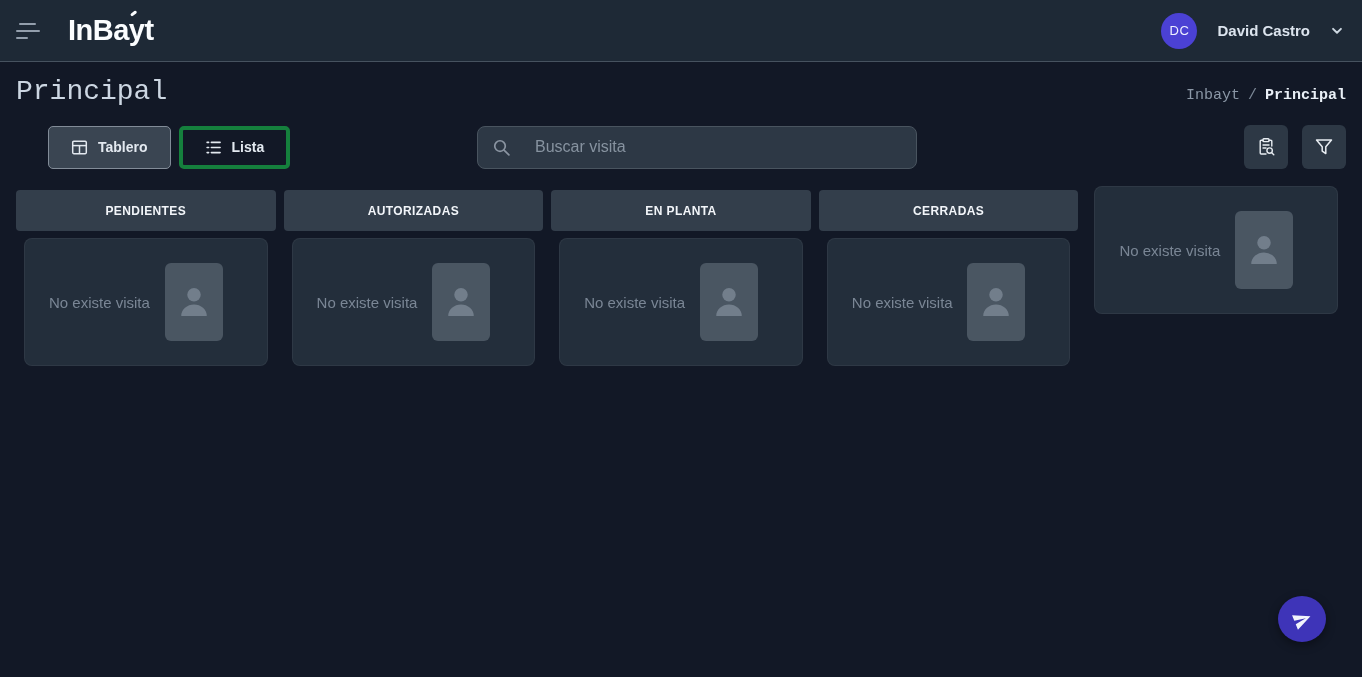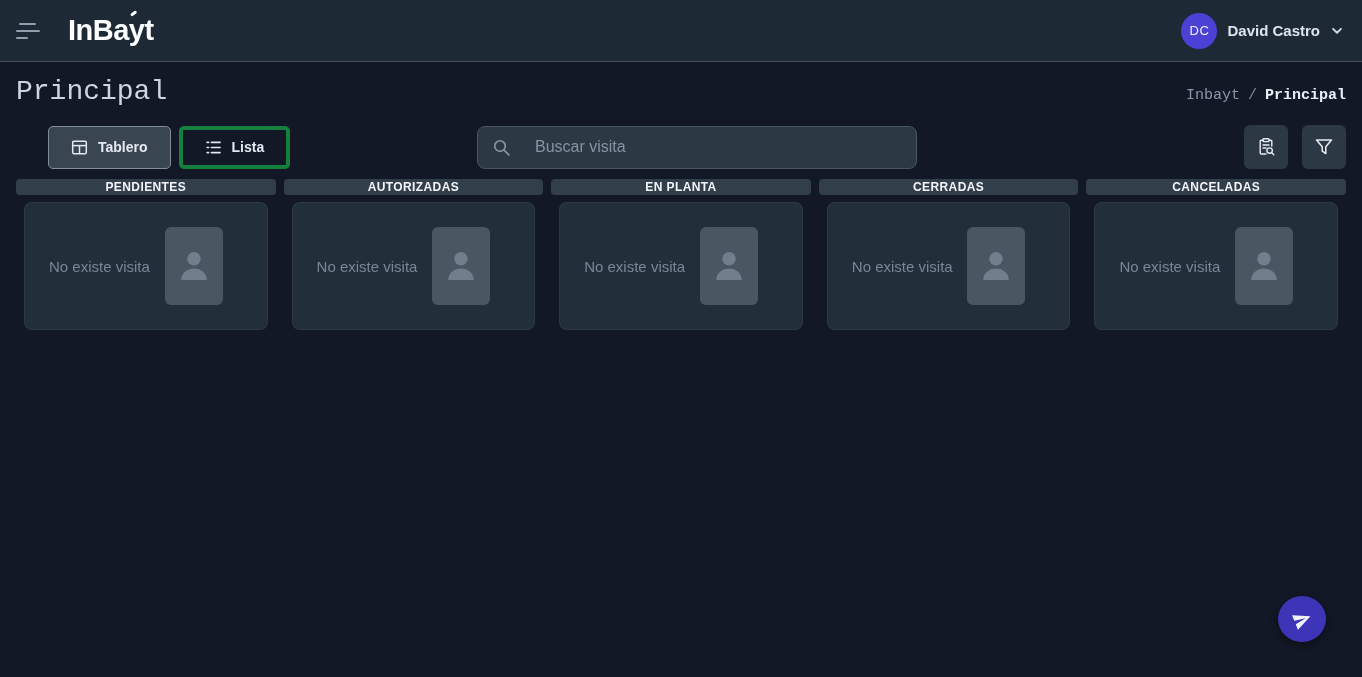--- a/index.html
+++ b/index.html
@@ -43,21 +43,21 @@
     position: absolute;
     top: -4px; right: 17px;
     width: 7px; height: 2.5px;
     background: #fbfdff;
     border-radius: 2px;
     transform: rotate(-38deg);
   }
 
   .header-spacer { flex: 1; }
 
-  .user-menu { display: flex; align-items: center; gap: 10px; cursor: pointer; }
+  .user-menu { display: flex; align-items: center; gap: 20px; cursor: pointer; }
   .avatar {
     width: 36px; height: 36px; border-radius: 50%;
     background: #4b41d4;
     display: flex; align-items: center; justify-content: center;
     font-size: 13px; font-weight: 400; color: #eef0ff; letter-spacing: 0.5px;
   }
   .user-name { font-size: 15px; color: #dce4ee; font-weight: bold; }
   .chev { width: 14px; height: 14px; stroke: #cdd7e1; fill: none; stroke-width: 2.2; stroke-linecap: round; stroke-linejoin: round; }
 
   
@@ -124,27 +124,28 @@
   .icon-btn svg { width: 20px; height: 20px; }
 
   
   .board {
     margin-top: 10px;
     display: grid;
     grid-template-columns: repeat(5, 1fr);
     gap: 8px;
   }
   .col-header {
-    height: 16px;
+    height: 41px;
     background: #333e4b;
     border-radius: 4px;
     display: flex; align-items: center; justify-content: center;
     font-size: 12px; font-weight: 700; color: #f2f5f9;
     letter-spacing: 0.4px;
     text-transform: uppercase;
+    margin-top: 11px;
   }
   .empty-card {
     margin: 7px 8px 0;
     height: 128px;
     background: #232e3b;
     border: 1px solid rgba(255,255,255,0.05);
     border-radius: 8px;
     display: flex; align-items: center; justify-content: space-between;
     padding: 0 44px 0 24px;
   }
@@ -310,21 +311,20 @@
         <div class="person-ph">
           <svg viewBox="0 0 16 16">
               <circle cx="8" cy="5.1" r="2.7" fill="#727e8b"></circle>
               <path d="M2.9 13.6 a5.1 4.6 0 0 1 10.2 0 Z" fill="#727e8b"></path>
             </svg>
         </div>
       </div>
     </section>
 
     <section class="board-col">
-      <div class="col-header">CANCELADAS</div>
       <div class="empty-card">
         <span class="empty-text">No existe visita</span>
         <div class="person-ph">
           <svg viewBox="0 0 16 16">
               <circle cx="8" cy="5.1" r="2.7" fill="#727e8b"></circle>
               <path d="M2.9 13.6 a5.1 4.6 0 0 1 10.2 0 Z" fill="#727e8b"></path>
             </svg>
         </div>
       </div>
     </section>

